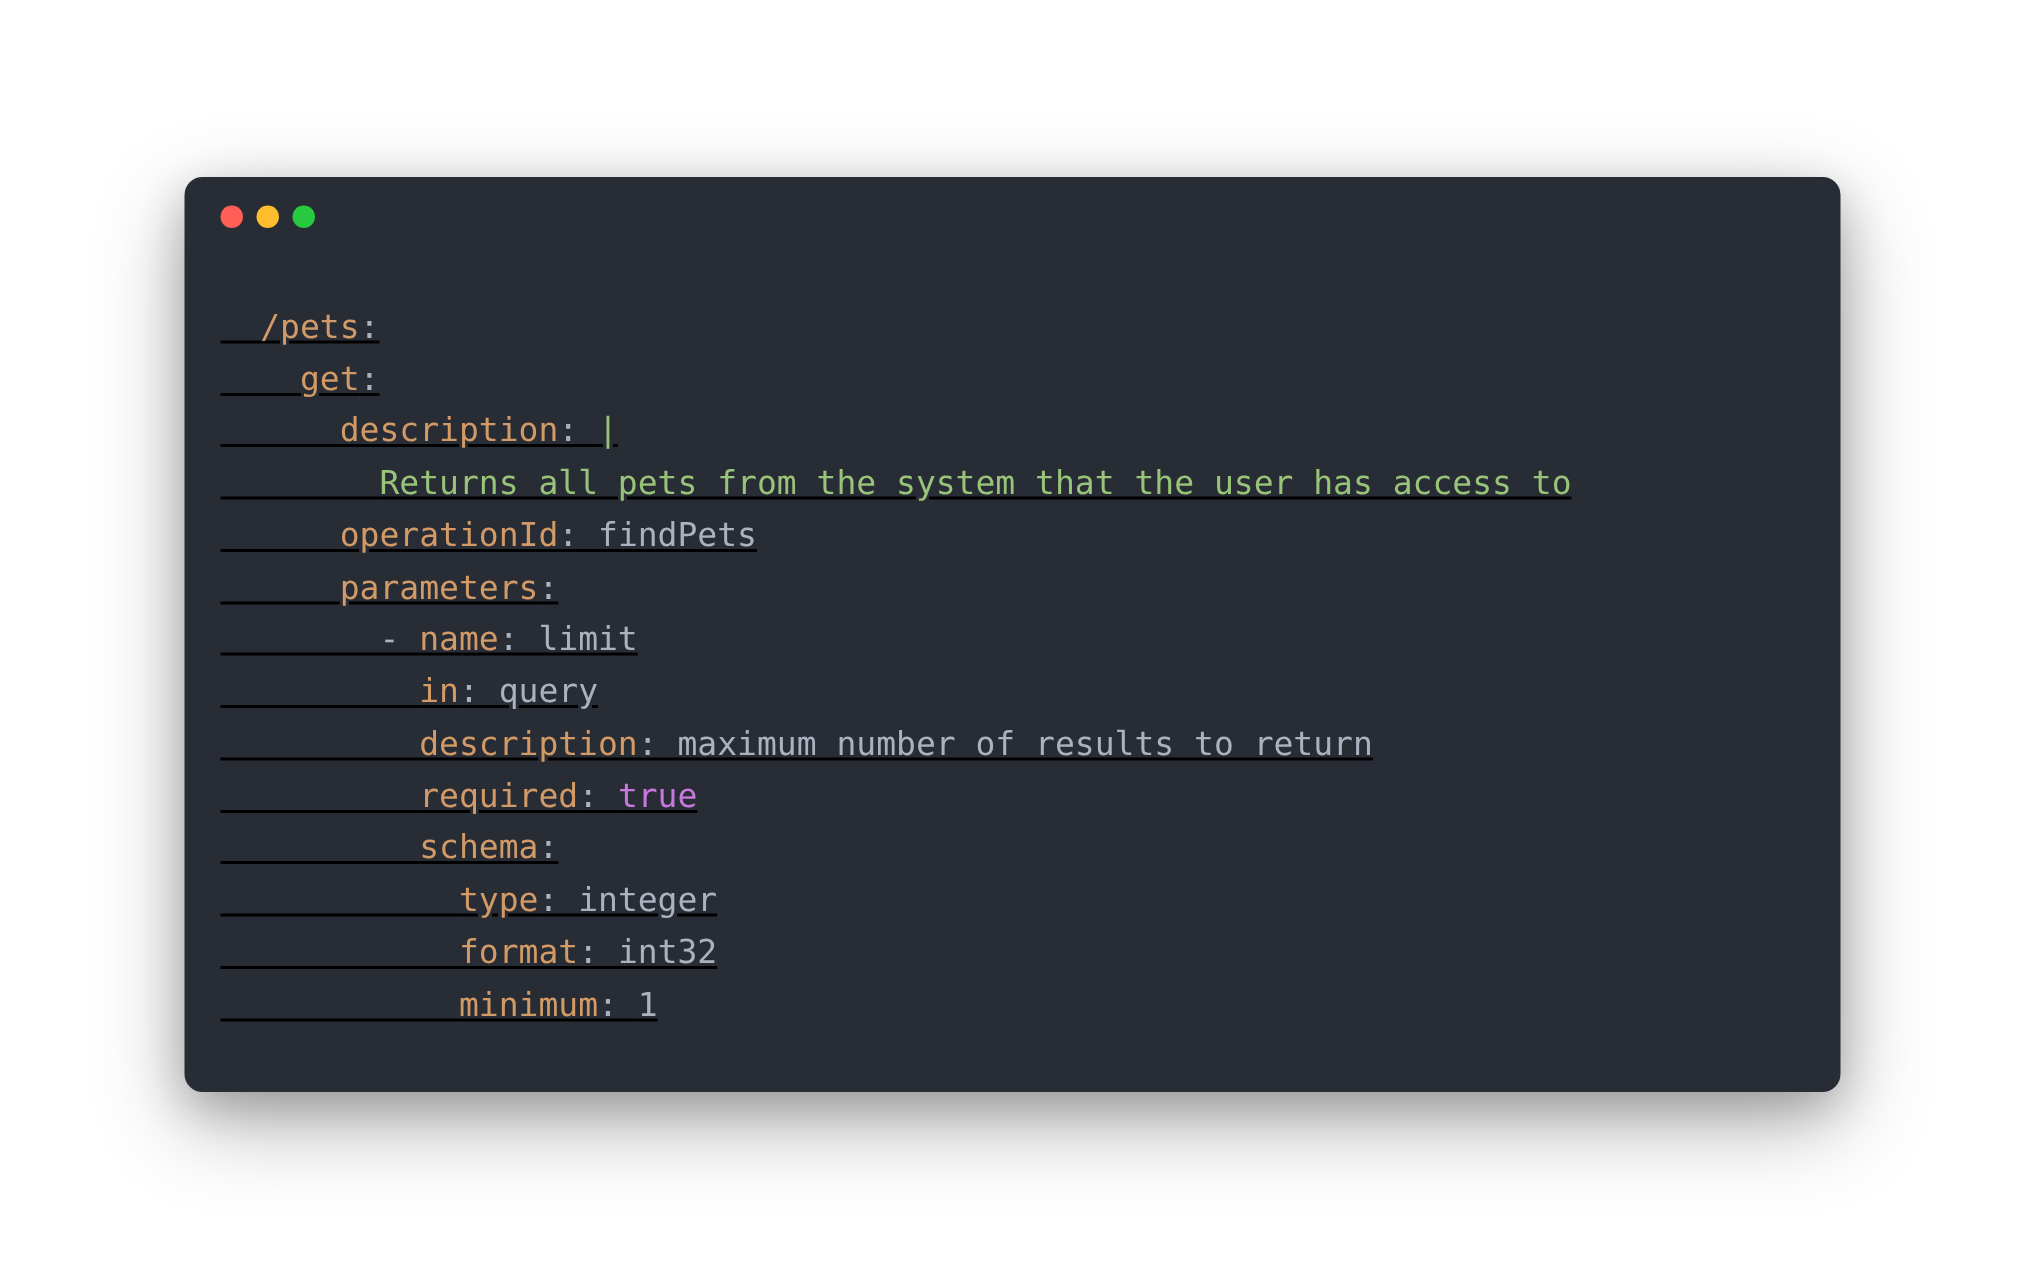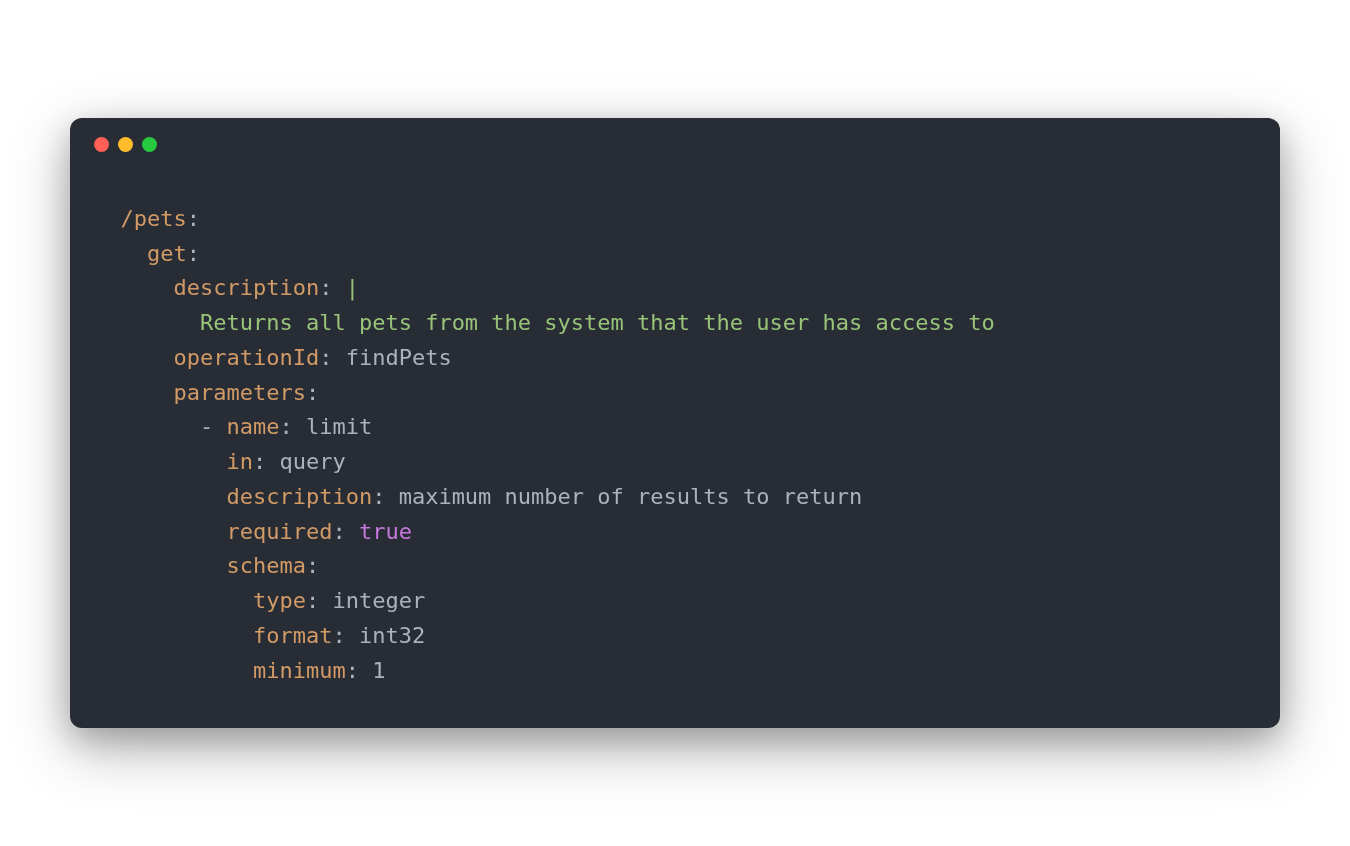--- a/index.html
+++ b/index.html
@@ -9,25 +9,26 @@
     }
     body {
       background: #ffffff;
       display: flex;
       justify-content: center;
       align-items: center;
       min-height: 846px;
       font-family: ui-monospace, 'SF Mono', 'Menlo', 'Monaco', 'Consolas', monospace;
     }
     .window {
-      width: 1210px;
+      width: 1104px;
       background: #282c34;
       border-radius: 12px;
       box-shadow: 0 20px 60px rgba(0,0,0,0.3), 0 10px 30px rgba(0,0,0,0.2);
       overflow: hidden;
+      text-decoration: underline;
     }
     .titlebar {
       padding: 19px 24px 0 24px;
       display: flex;
       align-items: center;
       gap: 9px;
     }
     .dot {
       width: 15px;
       height: 15px;

